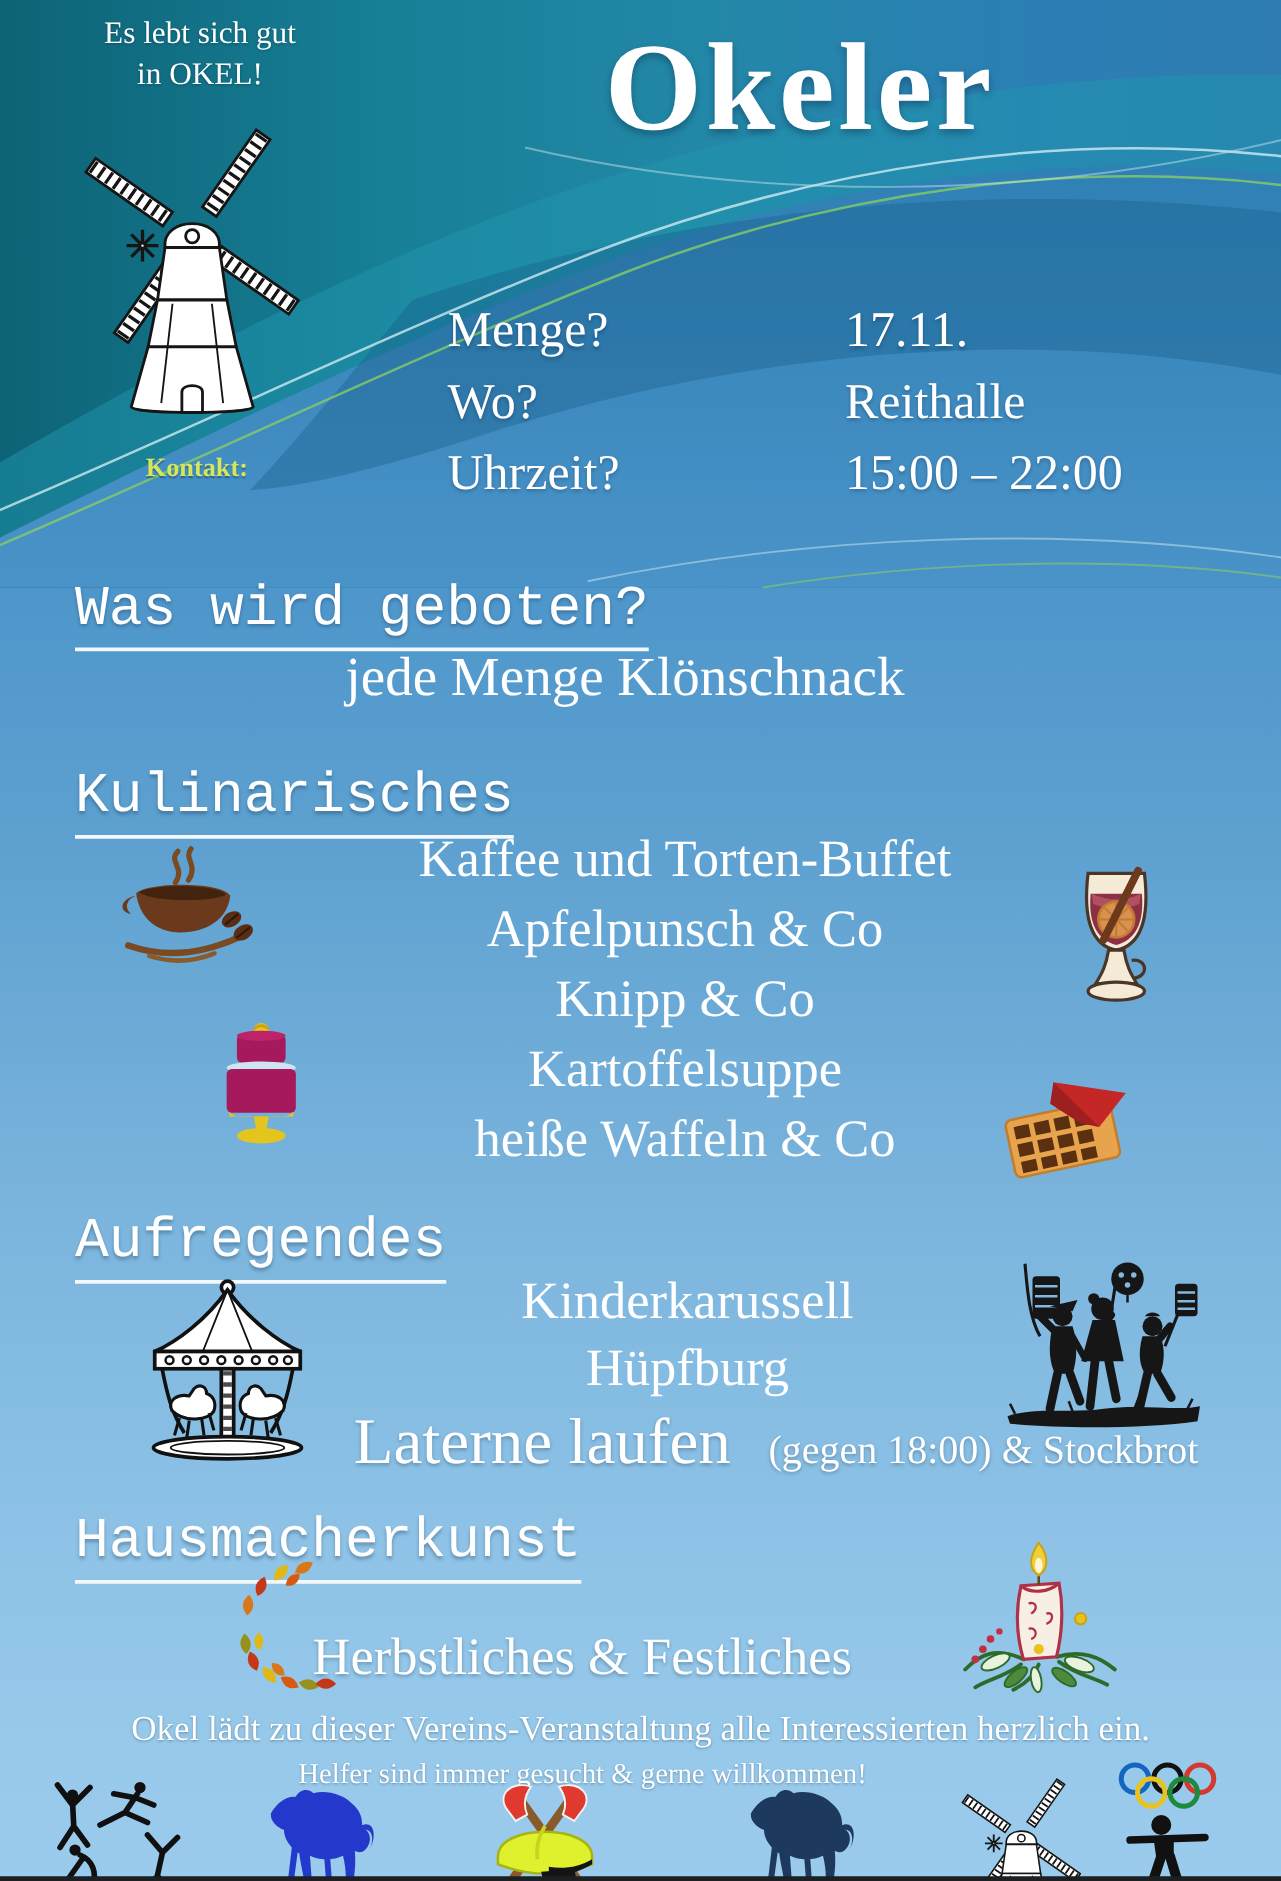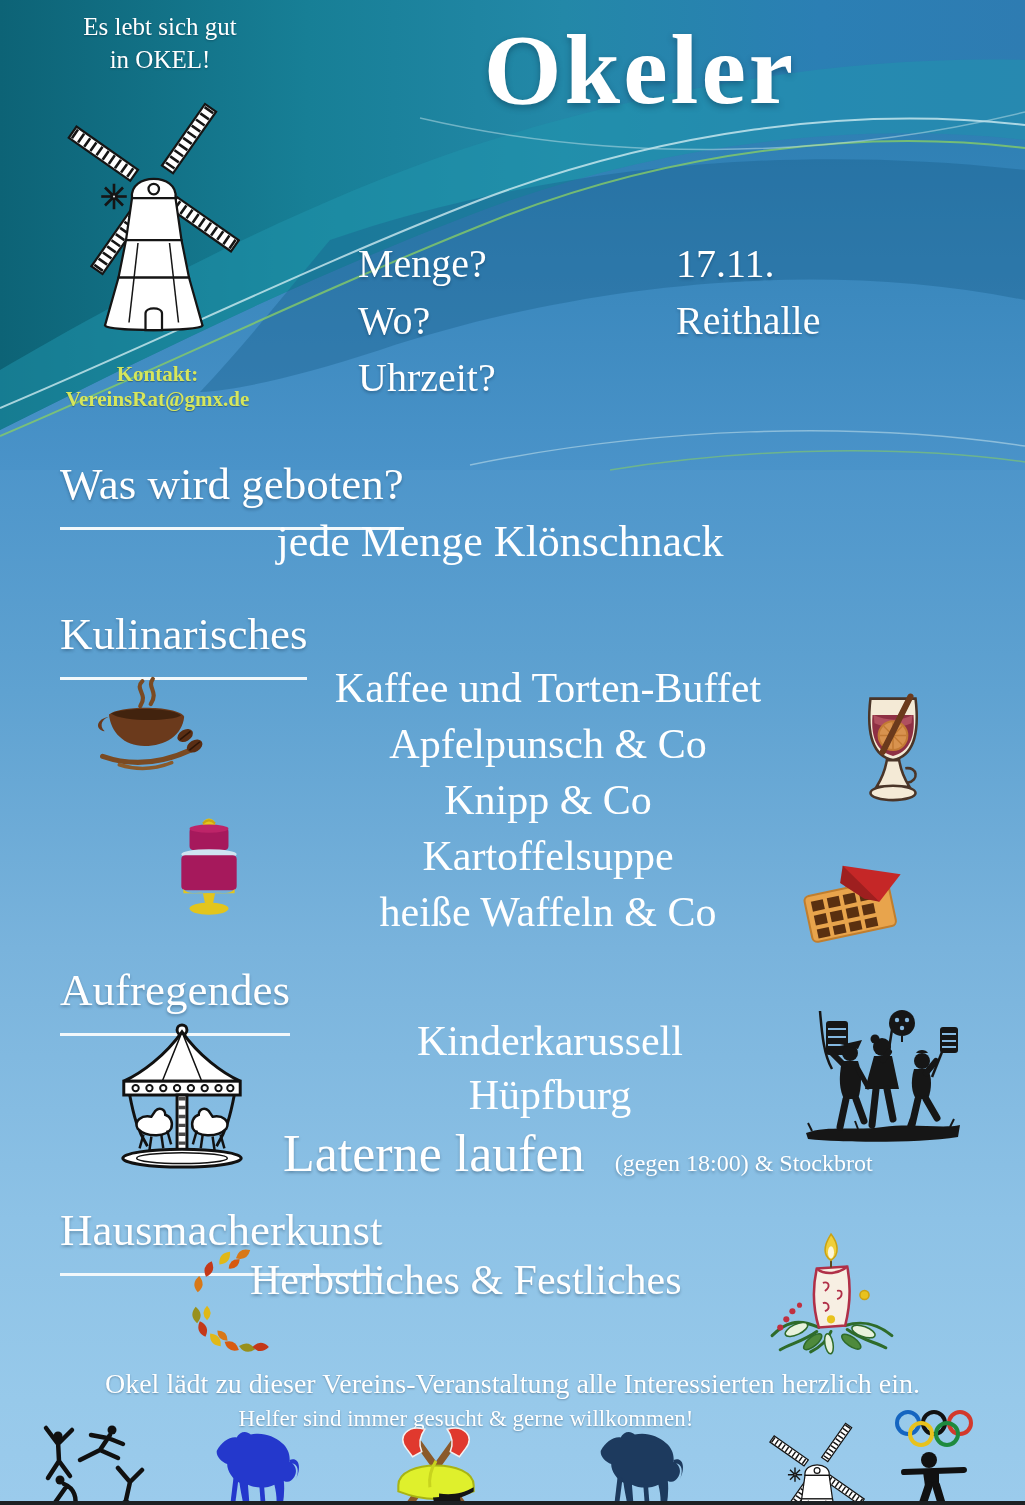--- a/index.html
+++ b/index.html
@@ -13,30 +13,30 @@
   .waves{position:absolute;top:0;left:0;width:1025px;height:470px;}
   .tagline{left:40px;top:10px;width:240px;text-align:center;font-size:25px;line-height:33px;white-space:pre-line;text-shadow:0 1px 2px rgba(0,20,40,.35);}
   .contact{left:30px;top:362px;width:255px;text-align:center;color:#d6e65c;font-weight:bold;font-size:21px;line-height:25px;text-shadow:0 1px 1px rgba(0,0,0,.3);}
   .title{font-weight:bold;text-align:center;letter-spacing:3px;text-shadow:0 3px 6px rgba(0,25,50,.35);}
   .title1{left:280px;top:12px;width:720px;font-size:100px;}
   .title2{left:230px;top:148px;width:780px;font-size:104px;}
   .info-row{left:358px;width:620px;height:52px;font-size:40px;text-shadow:0 2px 3px rgba(0,25,50,.3);}
   .info-row .lab{position:absolute;left:0;top:0;}
   .info-row .val{position:absolute;left:318px;top:0;}
   .heading{font-size:45px;text-shadow:0 2px 3px rgba(0,25,50,.3);}
-  .heading span{display:inline-block;border-bottom:3px solid #f2f8fb;padding-bottom:17px;}
-  .bigtxt{font-size:42px;text-shadow:0 2px 3px rgba(0,25,50,.3);}
+  .heading span{display:inline-block;border-bottom:3px solid #f2f8fb;padding-bottom:5px;font-family:Liberation Mono, monospace;}
+  .bigtxt{font-size:42px;text-shadow:0 2px 3px rgba(0,25,50,.3);margin-top:46px;}
   .center{text-align:center;}
   .col{display:flex;flex-direction:column;align-items:center;}
   .sub{left:180px;top:516px;width:640px;font-size:44px;}
   .kul-list{left:248px;top:660px;width:600px;line-height:56px;font-size:42px;}
   .auf-list{left:250px;top:1014px;width:600px;line-height:54px;font-size:42px;}
   .lantern-line{left:283px;top:1124px;display:flex;align-items:baseline;gap:30px;white-space:nowrap;text-shadow:0 2px 3px rgba(0,25,50,.3);}
   .lantern-line .main{font-size:52px;}
-  .lantern-line .note{font-size:24px;}
+  .lantern-line .note{font-size:32px;}
   .haus-item{left:250px;top:1256px;font-size:42px;}
   .footer1{left:0;top:1368px;width:1025px;text-align:center;font-size:28px;text-shadow:0 1px 2px rgba(0,25,50,.35);}
   .footer2{left:0;top:1406px;width:932px;text-align:center;font-size:23px;text-shadow:0 1px 2px rgba(0,25,50,.35);}
   .edge{left:0;top:1501px;width:1025px;height:4px;background:#1d2023;}
 </style>
 </head>
 <body>
 
 <div class="poster">
 
@@ -108,35 +108,35 @@
             <line x1="0" y1="0" x2="-12" y2="-12"></line>
           <circle cx="0" cy="0" r="3" fill="#ffffff"></circle>
         </g>
       </symbol>
     </defs>
     <use href="#windmill-sym" width="240" height="340"></use>
   </svg>
 
   <div class="abs contact">
     <div>Kontakt:</div>
-    <div>VereinsRat@gmx.de</div>
   </div>
 
   <div class="abs title title1">Okeler</div>
 
   <div class="abs info-row" style="top:240px;">
     <span class="lab">Menge?</span>
     <span class="val">17.11.</span>
   </div>
   <div class="abs info-row" style="top:297px;">
     <span class="lab">Wo?</span>
     <span class="val">Reithalle</span>
   </div>
   <div class="abs info-row" style="top:354px;">
     <span class="lab">Uhrzeit?</span>
+    <span class="val">15:00 – 22:00</span>
   </div>
 
   <div class="abs heading" style="left:60px;top:458px;">
     <span>Was wird geboten?</span>
   </div>
   <div class="abs sub center">jede Menge Klönschnack</div>
 
   <div class="abs heading" style="left:60px;top:608px;">
     <span>Kulinarisches</span>
   </div>

